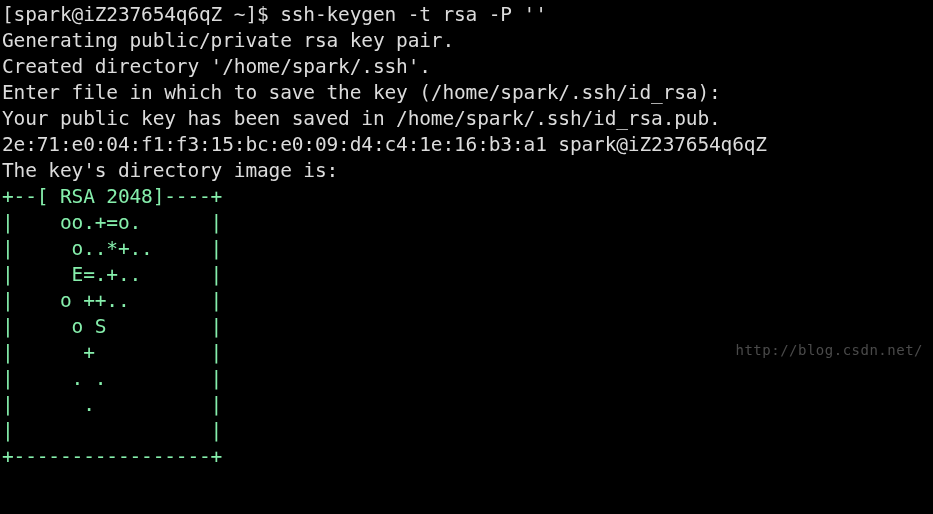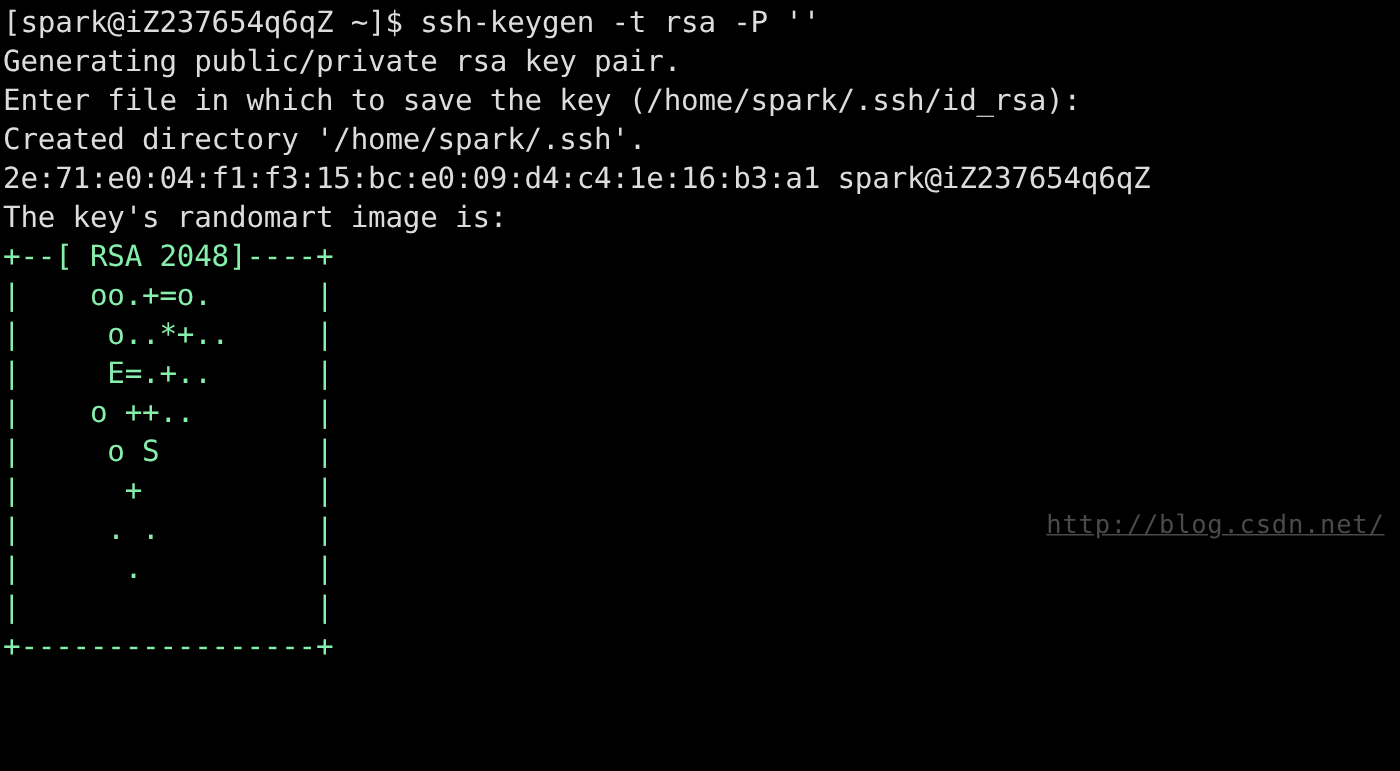--- a/index.html
+++ b/index.html
@@ -35,39 +35,39 @@
   }
   .line.art {
     color: #86efac;
   }
   #watermark {
     position: absolute;
     right: 10px;
     bottom: 14px;
     color: #4a4a4a;
     font-family: "DejaVu Sans Mono", "Liberation Mono", monospace;
-    font-size: 17px;
+    font-size: 14px;
     line-height: 20px;
     letter-spacing: 0.5px;
     white-space: pre;
     pointer-events: none;
-    text-decoration: underline;
   }
 </style>
 </head>
 <body>
 
 <div id="terminal">
 
   <div class="line">[spark@iZ237654q6qZ ~]$ ssh-keygen -t rsa -P ''</div>
   <div class="line">Generating public/private rsa key pair.</div>
+  <div class="line">Created directory '/home/spark/.ssh'.</div>
   <div class="line">Enter file in which to save the key (/home/spark/.ssh/id_rsa): </div>
-  <div class="line">Created directory '/home/spark/.ssh'.</div>
+  <div class="line">Your public key has been saved in /home/spark/.ssh/id_rsa.pub.</div>
   <div class="line">2e:71:e0:04:f1:f3:15:bc:e0:09:d4:c4:1e:16:b3:a1 spark@iZ237654q6qZ</div>
-  <div class="line">The key's randomart image is:</div>
+  <div class="line">The key's directory image is:</div>
 
   <div class="line art">+--[ RSA 2048]----+</div>
   <div class="line art">|    oo.+=o.      |</div>
   <div class="line art">|     o..*+..     |</div>
   <div class="line art">|     E=.+..      |</div>
   <div class="line art">|    o ++..       |</div>
   <div class="line art">|     o S         |</div>
   <div class="line art">|      +          |</div>
   <div class="line art">|     . .         |</div>
   <div class="line art">|      .          |</div>

